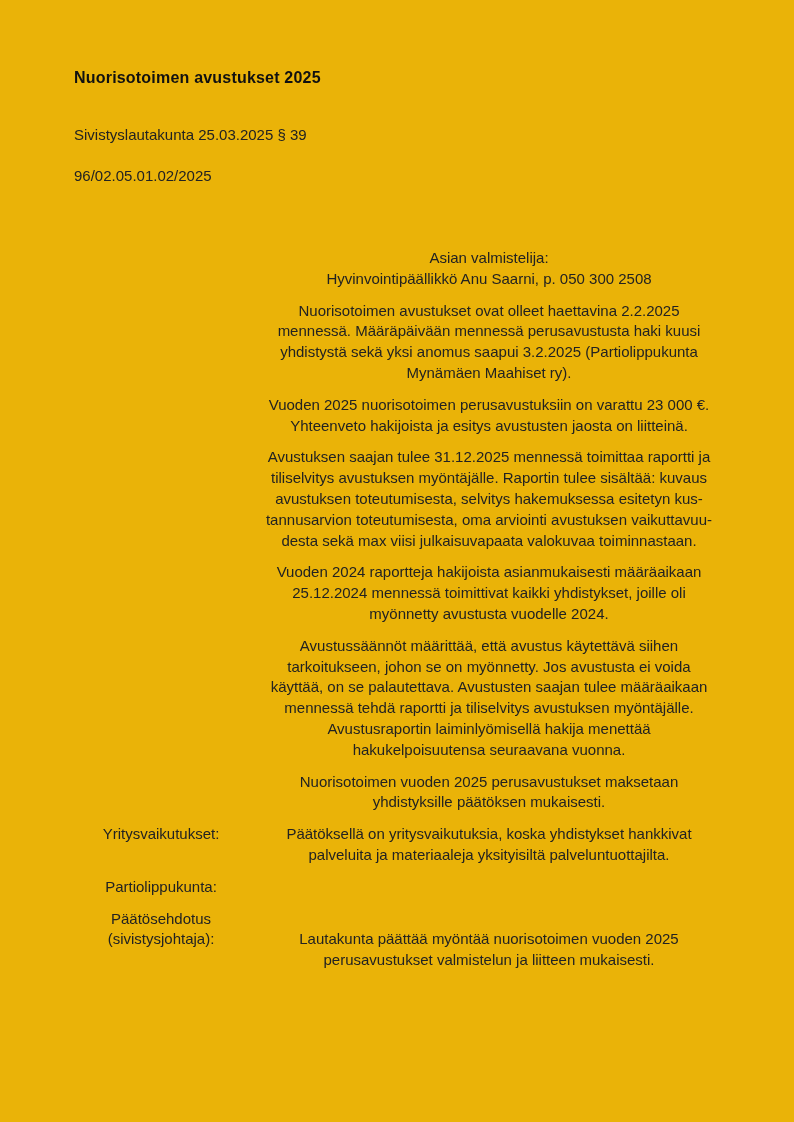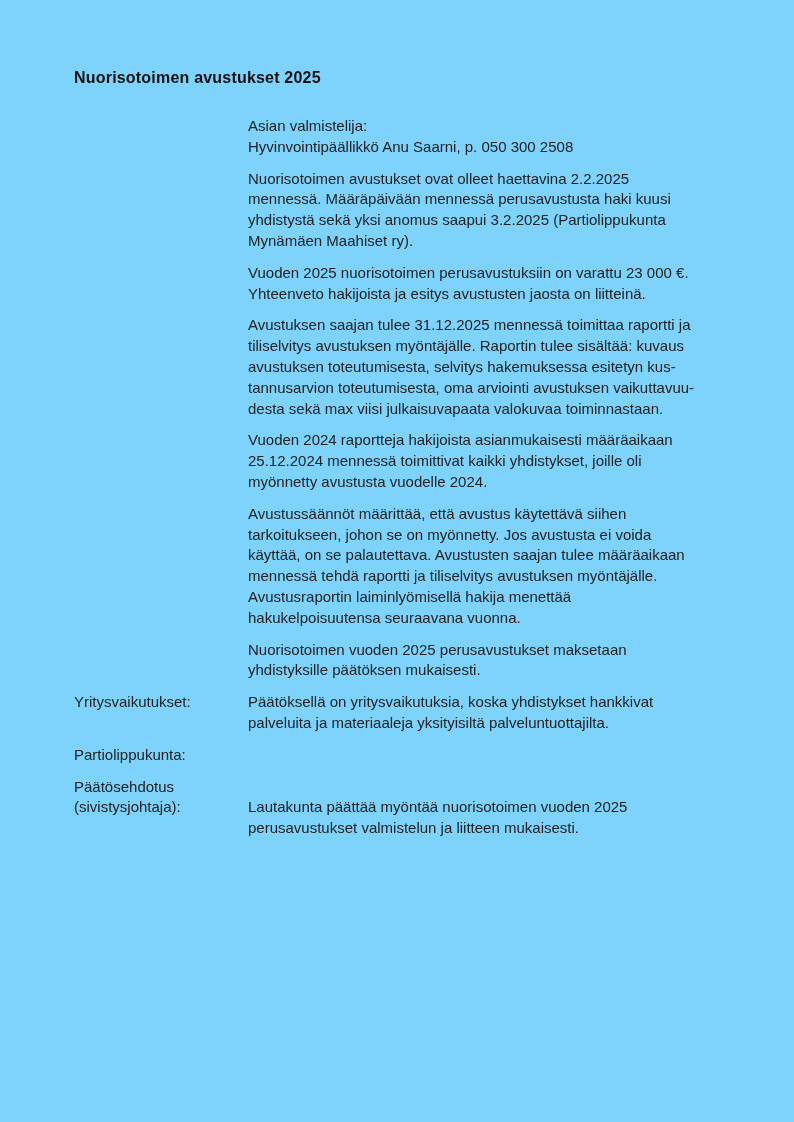--- a/index.html
+++ b/index.html
@@ -11,36 +11,37 @@
     font-family: "Liberation Sans", sans-serif;
     font-size: 15px;
     line-height: 20.8px;
     color: #222222;
     -webkit-font-smoothing: antialiased;
   }
   .page {
     position: relative;
     width: 794px;
     height: 1122px;
-    background: #7dd3fc;
+    background: #eab308;
     padding: 67px 38px 0 74px;
   }
   .doc-title {
     font-size: 16px;
     font-weight: bold;
     color: #111111;
     line-height: 21px;
     letter-spacing: 0.2px;
   }
   .meta {
     margin-top: 16px;
     white-space: pre-line;
   }
   .sections {
-    margin-top: 28px;
+    margin-top: 40px;
+    text-align: center;
   }
   .row {
     display: flex;
     align-items: flex-start;
     margin-bottom: 11px;
   }
   .row-label {
     flex: 0 0 174px;
     width: 174px;
     white-space: pre-line;
@@ -54,20 +55,24 @@
     padding-top: 20.8px;
   }
 </style>
 </head>
 <body>
 
 <div class="page">
 
   <div class="doc-title">Nuorisotoimen avustukset 2025</div>
 
+  <div class="meta">
+    <div>Sivistyslautakunta  25.03.2025 § 39</div>
+    <div>96/02.05.01.02/2025</div>
+  </div>
 
   <div class="sections">
 
     <div class="row">
       <div class="row-label"></div>
       <div class="row-text">Asian valmistelija:
 Hyvinvointipäällikkö  Anu Saarni, p. 050 300 2508</div>
     </div>
 
     <div class="row">

